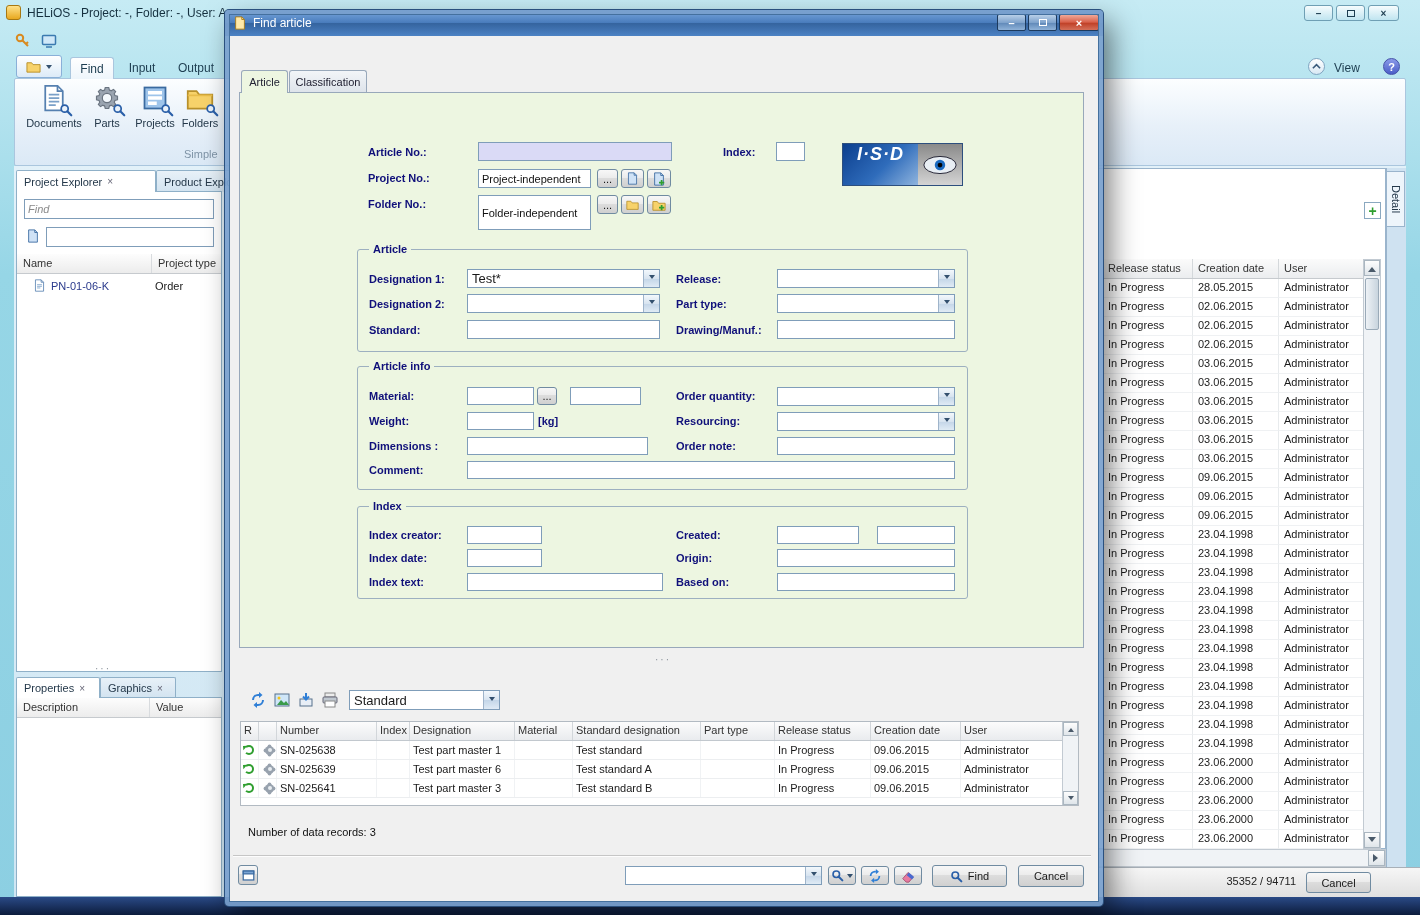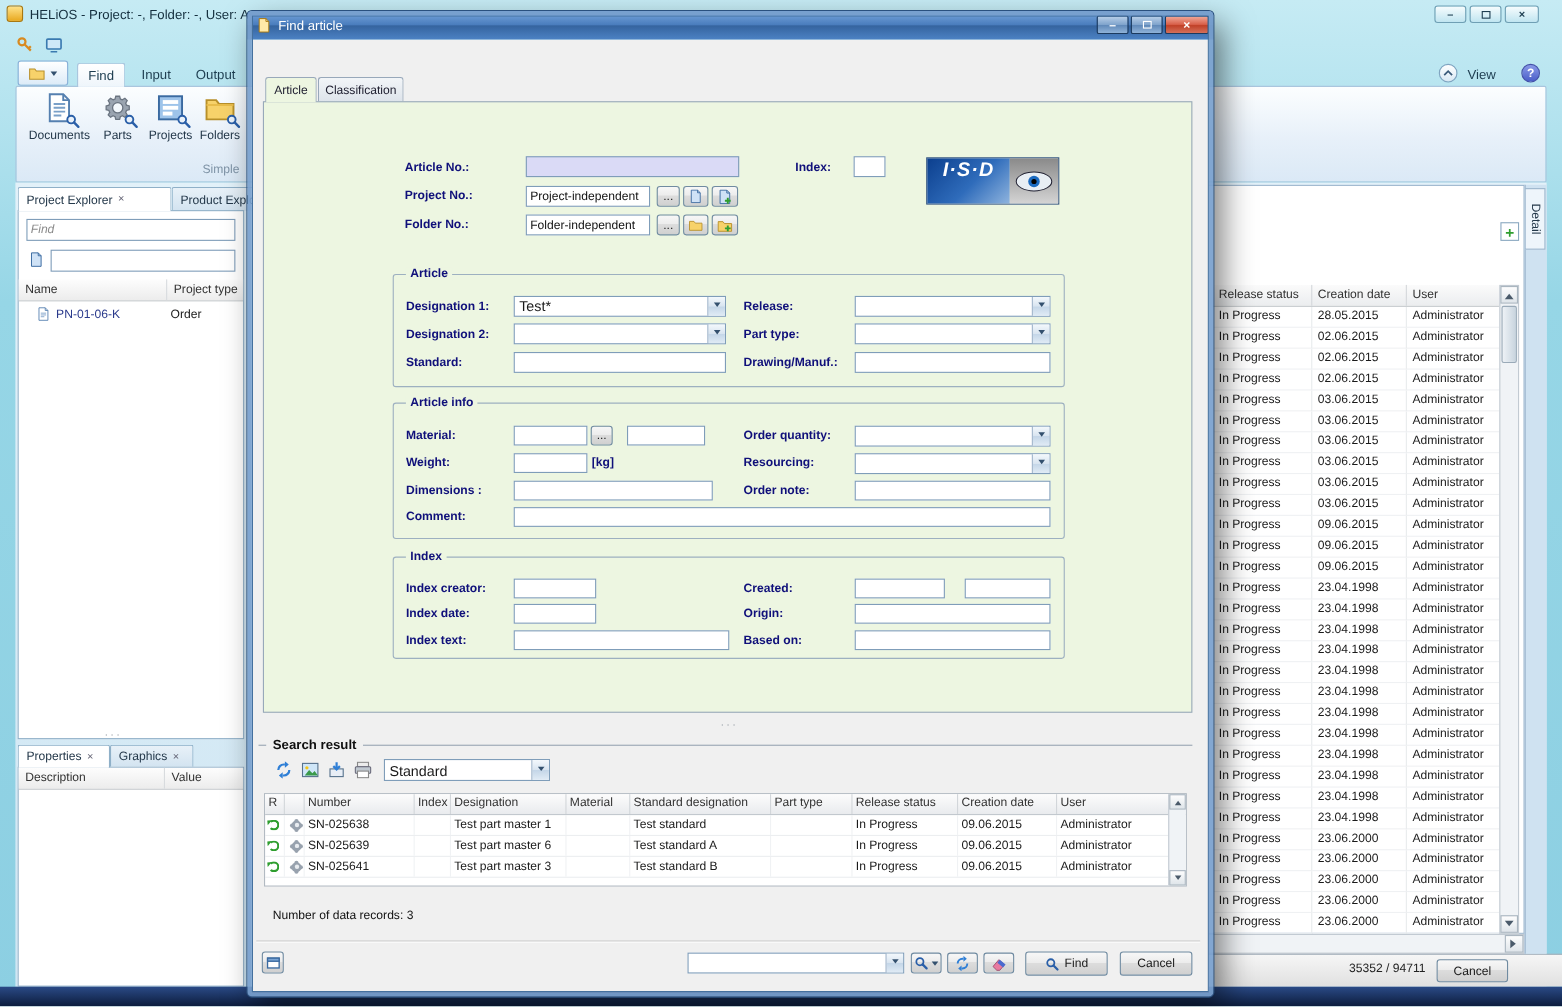--- a/index.html
+++ b/index.html
@@ -470,21 +470,21 @@
     </div>
     <div class="a btn" style="left:422px;top:159px;width:24px;height:19px">
       <svg width="14" height="14" viewBox="0 0 16 16">
           <path d="M3 1h7l3 3v11H3z" fill="#cfe2f6" stroke="#3a6aa0"></path>
           <path d="M10 1v3h3" fill="none" stroke="#3a6aa0"></path>
           <path d="M8 12h6M11 9v6" stroke="#2f9e2f" stroke-width="2"></path>
         </svg>
     </div>
 
     <span class="a lb" style="left:143px;top:188px">Folder No.:</span>
-    <input class="a ti" style="left: 253px; top: 185px; width: 113px; height: 19px;" value="Folder-independent">
+    <input class="a ti" style="left: 253px; top: 185px; width: 113px; height: 35px;" value="Folder-independent">
     <div class="a btn" style="left:372px;top:185px;width:21px;height:19px">
         <span>...</span>
       </div>
     <div class="a btn" style="left:396px;top:185px;width:23px;height:19px">
       <svg width="13" height="13" viewBox="0 0 16 16">
           <path d="M1 4h5l1.5 2H15v8H1z" fill="#f7d26a" stroke="#b8902a"></path>
         </svg>
     </div>
     <div class="a btn" style="left:422px;top:185px;width:24px;height:19px">
       <svg width="14" height="14" viewBox="0 0 16 16">
@@ -574,25 +574,20 @@
     <input class="a ti" style="left: 242px; top: 539px; width: 75px; height: 18px;">
     <span class="a lb" style="left:451px;top:542px">Origin:</span>
     <input class="a ti" style="left: 552px; top: 539px; width: 178px; height: 18px;">
     <span class="a lb" style="left:144px;top:566px">Index text:</span>
     <input class="a ti" style="left: 242px; top: 563px; width: 196px; height: 18px;">
     <span class="a lb" style="left:451px;top:566px">Based on:</span>
     <input class="a ti" style="left: 552px; top: 563px; width: 178px; height: 18px;">
 
     <span class="a dots" style="left:415px;top:644px;width:46px;text-align:center">···</span>
 
-    <div class="a sect" style="left:10px;top:660px;width:849px">
-      <span class="pre"></span>
-      <span class="ttl">Search result</span>
-      <span class="ln"></span>
-    </div>
 
     <div class="a tool" style="left:22px;top:679px;width:22px;height:21px">
       <svg width="16" height="16" viewBox="0 0 16 16">
           <path d="M3 8a5 5 0 015-5h1" stroke="#2f7fd6" stroke-width="2" fill="none"></path>
           <path d="M13 8a5 5 0 01-5 5H7" stroke="#2f7fd6" stroke-width="2" fill="none"></path>
           <path d="M9 0l3.5 3L9 6z" fill="#2f7fd6"></path>
           <path d="M7 10l-3.5 3L7 16z" fill="#2f7fd6"></path>
         </svg>
     </div>
     <div class="a tool" style="left:46px;top:679px;width:22px;height:21px">

